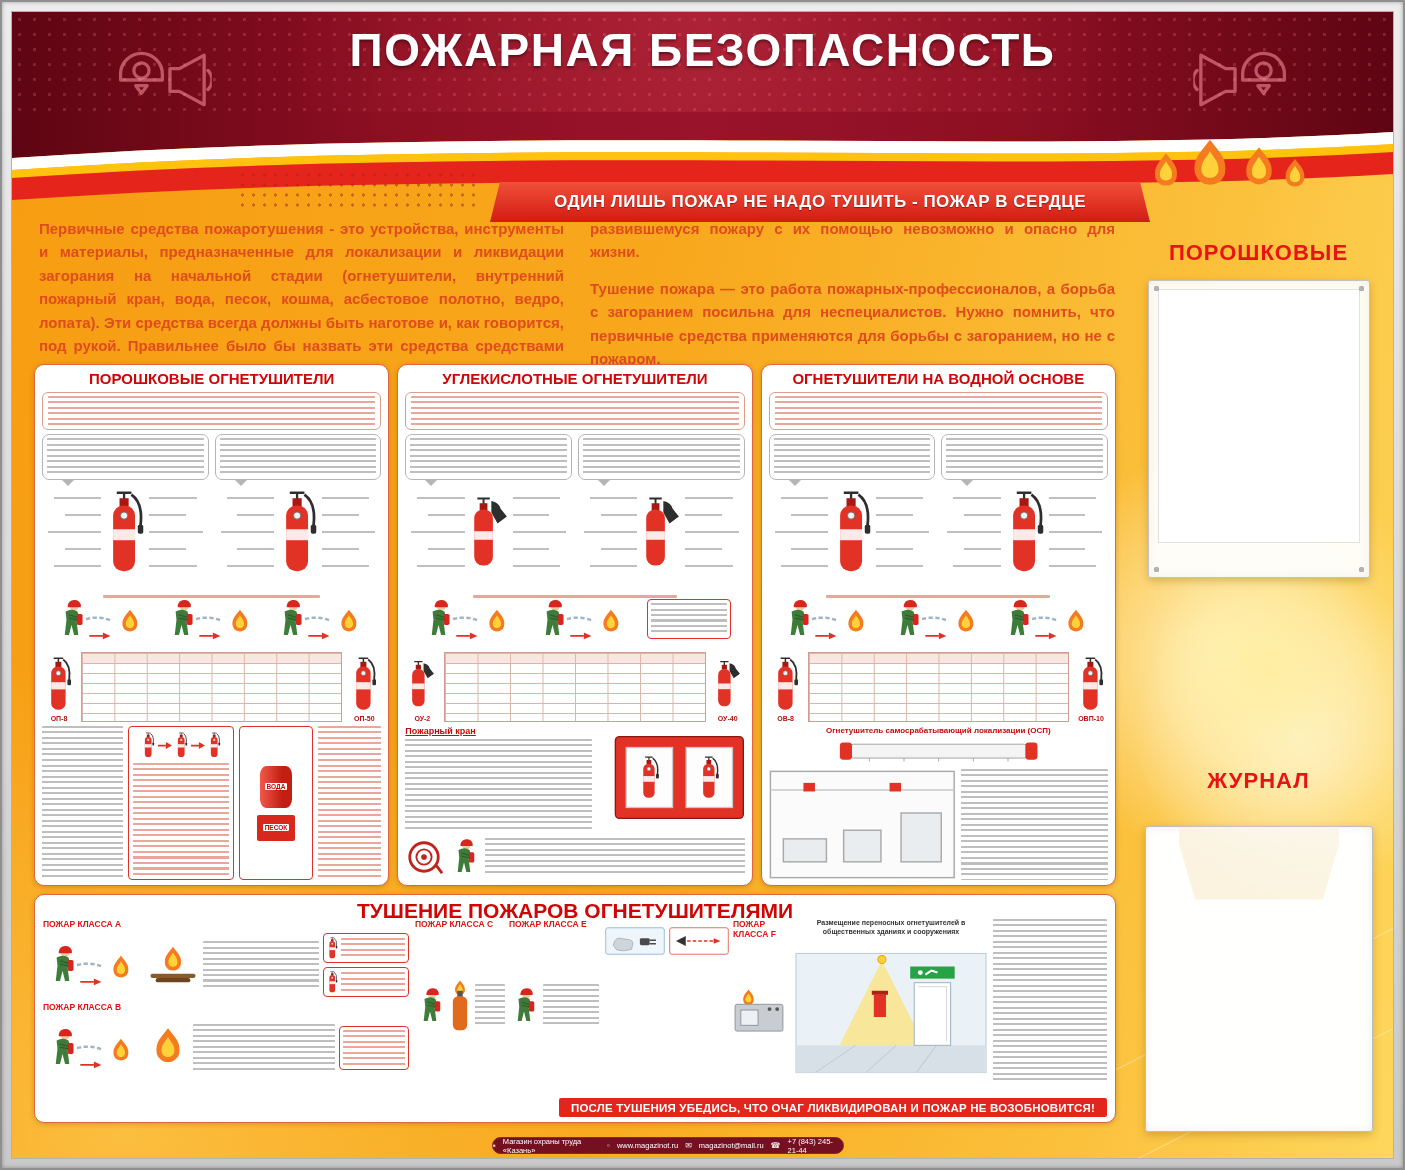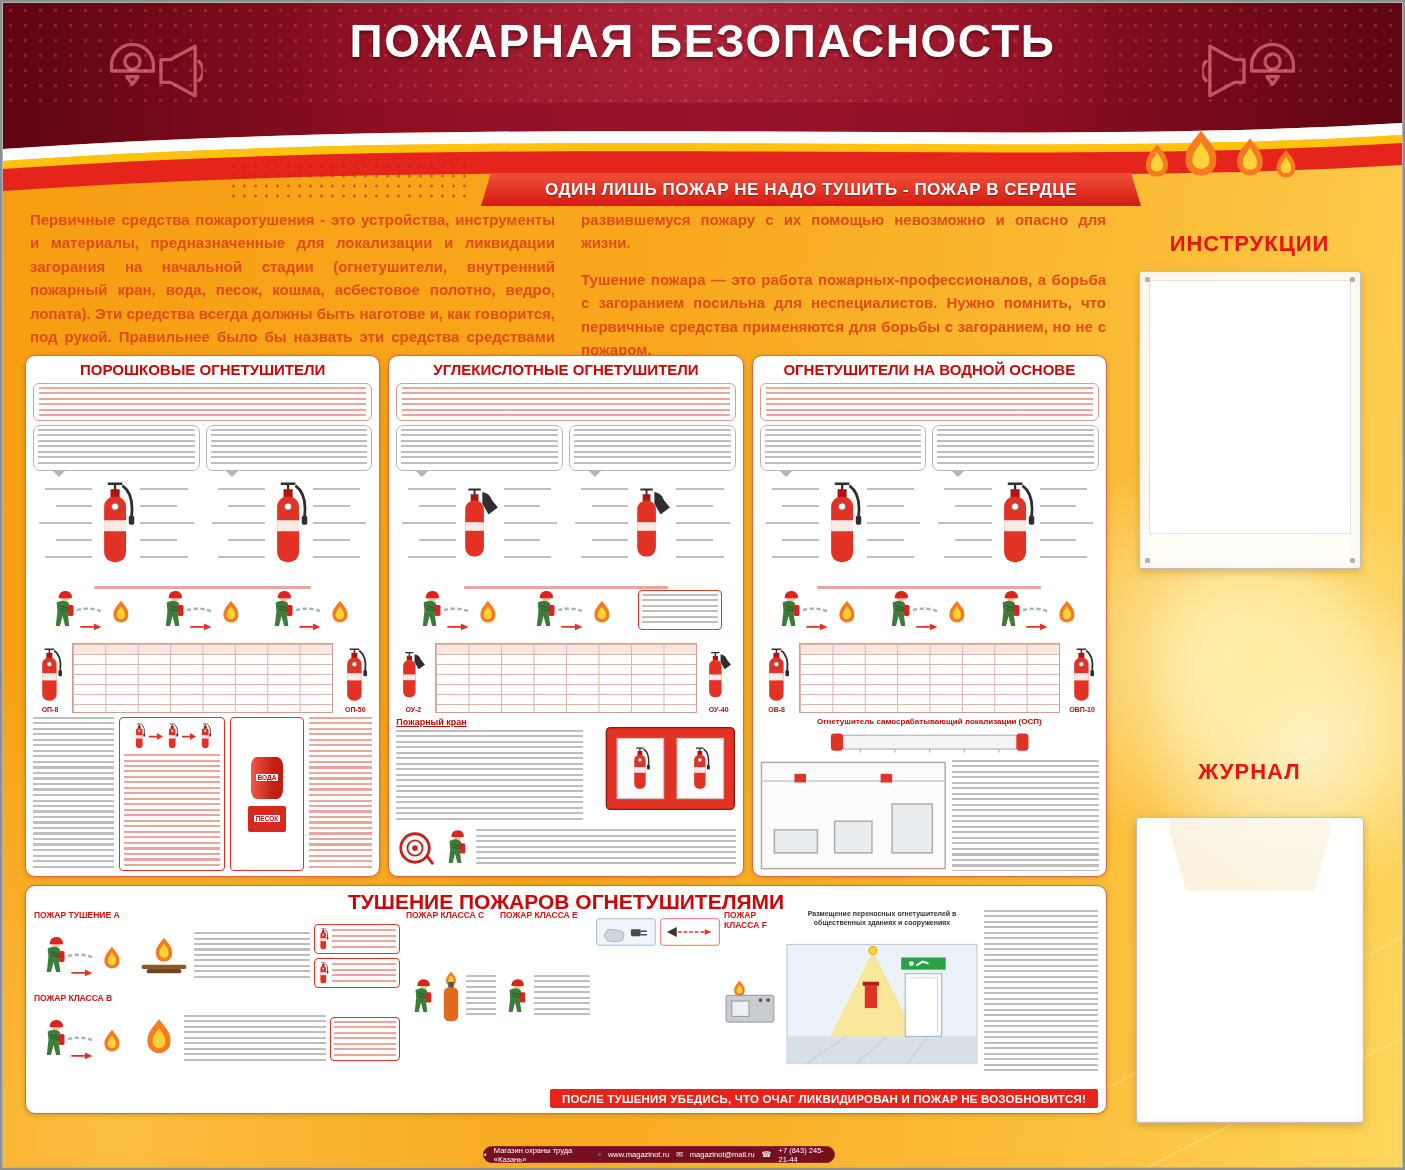--- a/index.html
+++ b/index.html
@@ -1,20 +1,20 @@
 <!DOCTYPE html>
 <html><head>
 <meta charset="utf-8">
 <style>
   * { margin:0; padding:0; box-sizing:border-box; }
   html,body { background:#4a4a4a; }
   body { font-family:"Liberation Sans", sans-serif; }
 
   .stand { width:1405px; height:1170px; background:linear-gradient(180deg,#ececec,#c9c9c9);
-           border:2px solid #8f8f8f; position:relative; box-shadow:inset 0 0 4px rgba(0,0,0,.3); }
+           border:2px solid #8f8f8f; padding:9px; position:relative; box-shadow:inset 0 0 4px rgba(0,0,0,.3); }
   .inner { width:100%; height:100%; position:relative; overflow:hidden; border:1px solid #b2b2b2;
     background:
       radial-gradient(circle at 88% 56%, rgba(255,243,196,.95) 0, rgba(255,243,196,0) 15%),
       radial-gradient(circle at 93% 63%, rgba(255,250,225,.85) 0, rgba(255,250,225,0) 11%),
       radial-gradient(circle at 8% 97%, rgba(255,214,96,.55) 0, rgba(255,214,96,0) 28%),
       linear-gradient(100deg,#f79d12 0%,#f8a81d 45%,#fbbf3a 78%,#fdd75c 100%);
   }
 
   
   .hdr { position:absolute; top:0; left:0; right:0; height:100px; z-index:1;
@@ -27,21 +27,21 @@
   .hdr-title { color:#fff; font-size:46px; font-weight:800; letter-spacing:1.5px;
                text-shadow:0 2px 3px rgba(0,0,0,.45); line-height:1.05; }
   .hdr-sub { color:#ffd400; font-size:30px; font-weight:800; letter-spacing:2px;
              text-shadow:0 2px 2px rgba(0,0,0,.4); }
   .alarm { position:absolute; top:30px; width:105px; height:76px; color:rgba(255,150,160,.55); z-index:3; }
   .alarm.left { left:95px; } .alarm.right { right:95px; transform:scaleX(-1); }
   .waves { position:absolute; top:100px; left:0; width:100%; height:100px; z-index:1; }
   .dots2 { position:absolute; top:158px; left:225px; width:245px; height:38px; z-index:2; opacity:.5;
     background:radial-gradient(#a5231f 1.6px, transparent 1.9px); background-size:11px 10px; }
 
-  .ribbon { position:absolute; top:170px; left:478px; width:660px; height:33px; z-index:3;
+  .ribbon { position:absolute; top:170px; left:478px; width:660px; height:40px; z-index:3;
     background:linear-gradient(#f0503a,#d31b12); color:#fff; font-weight:800; font-size:17px;
     letter-spacing:.5px; display:flex; align-items:center; justify-content:center;
     clip-path:polygon(1.5% 0, 98.5% 0, 100% 100%, 0 100%); text-shadow:0 1px 1px rgba(0,0,0,.4); }
   .flames { position:absolute; top:122px; left:1128px; width:176px; height:62px; z-index:2; }
 
   
   .intro { position:absolute; top:205px; left:27px; width:1076px; display:flex; gap:26px; z-index:2; }
   .intro .col { flex:1; color:#e04c1d; font-size:15px; line-height:1.56; font-weight:600; text-align:justify; }
   .intro .col p + p { margin-top:13px; }
 
@@ -616,21 +616,21 @@
           </div>
         </div>
       </section>
     </div>
 
     <section class="bottom-panel">
       <h2 class="bp-title">ТУШЕНИЕ ПОЖАРОВ ОГНЕТУШИТЕЛЯМИ</h2>
       <div class="bp-grid">
         <div class="bp-colA">
           <div class="fc">
-            <div class="fc-label">ПОЖАР ТУШЕНИЕ А</div>
+            <div class="fc-label">ПОЖАР КЛАССА А</div>
             <div class="fc-row">
               <svg class="ffg" viewBox="0 0 110 52">
                   <use href="#ffgroup" width="110" height="52"></use>
                 </svg>
               <svg viewBox="0 0 60 44" style="width:52px;height:40px">
                   <use href="#firelogs" width="60" height="44"></use>
                 </svg>
               <div class="pl gray" style="flex:1;height:48px"></div>
               <div class="wb">
                 <div class="rbox mini">
@@ -714,21 +714,21 @@
           <svg viewBox="0 0 190 120" style="width:100%;flex:1">
               <use href="#corridor" width="190" height="120"></use>
             </svg>
         </div>
         <div class="pl gray" style="flex:1"></div>
       </div>
       <div class="final-warning">ПОСЛЕ ТУШЕНИЯ УБЕДИСЬ, ЧТО ОЧАГ ЛИКВИДИРОВАН И ПОЖАР НЕ ВОЗОБНОВИТСЯ!</div>
     </section>
 
     <aside class="sidebar">
-      <div class="side-label instr">ИНСТРУКЦИИ</div>
+      <div class="side-label instr">ПОРОШКОВЫЕ</div>
       <div class="glow"></div>
       <div class="pocket">
         <div class="paper"></div>
         <span class="screw s1"></span>
         <span class="screw s2"></span>
         <span class="screw s3"></span>
         <span class="screw s4"></span>
       </div>
       <div class="side-label jour">ЖУРНАЛ</div>
       <div class="pocket2">

